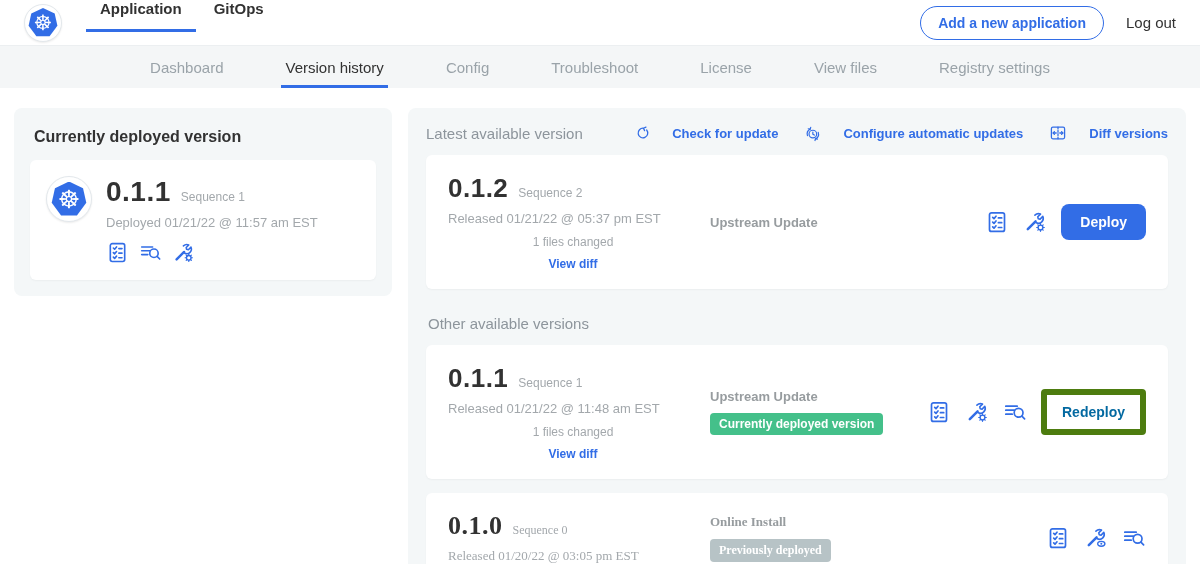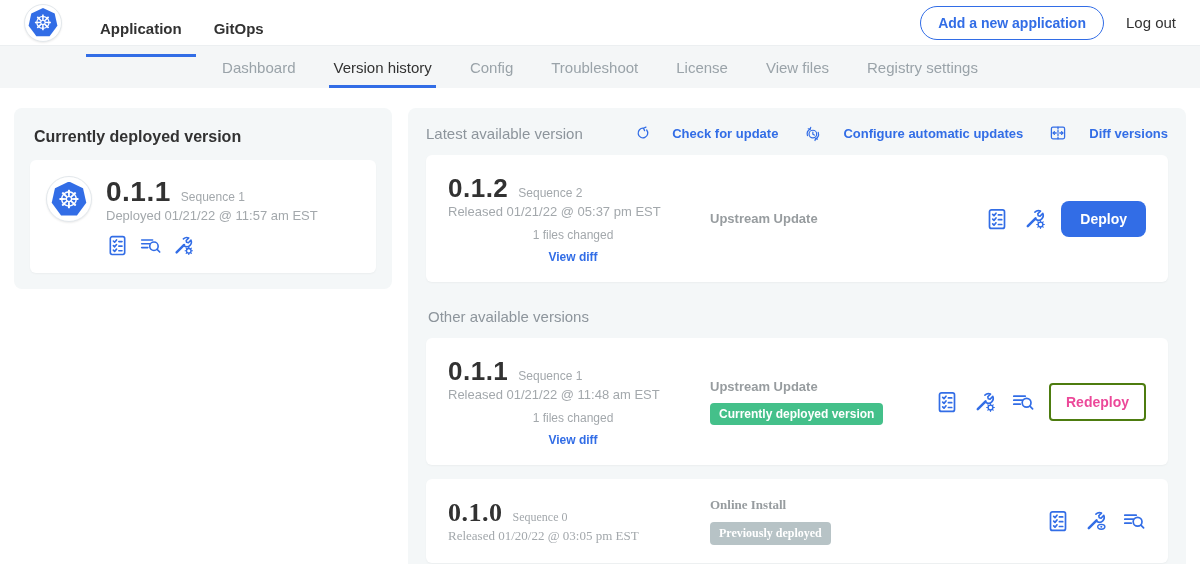--- a/index.html
+++ b/index.html
@@ -10,54 +10,54 @@
   .header { height:46px; background:#fff; display:flex; align-items:center;
     padding:0 24px; border-bottom:1px solid #eceff1; }
   .logo-circle { width:38px; height:38px; border-radius:50%; background:#fff;
     border:1px solid #e3e8ec; box-shadow:0 1px 2px rgba(0,0,0,.08);
     display:flex; align-items:center; justify-content:center; }
   .logo-hepta { width:30px; height:29px; background:#326de6;
     clip-path:polygon(50% 0%, 89% 19%, 98% 61%, 72% 97%, 28% 97%, 2% 61%, 11% 19%);
     display:flex; align-items:center; justify-content:center; }
   .logo-hepta span { color:#fff; font-size:21px; line-height:1; }
   .header-tabs { display:flex; margin-left:22px; height:46px; }
-  .header-tab { position:relative; display:flex; align-items:center; height:57px;
+  .header-tab { position:relative; display:flex; height:32px;
     padding:0 16px; font-size:15px; font-weight:700; color:#323232; cursor:pointer; }
   .header-tab.active::after { content:""; position:absolute; left:2px; right:2px;
     bottom:0; height:3px; background:#326de6; }
   .header-right { margin-left:auto; display:flex; align-items:center; gap:22px; }
   .pill-btn { border:1px solid #326de6; color:#326de6; background:#fff;
     border-radius:17px; font-size:14px; font-weight:700; padding:8px 17px; cursor:pointer;
     font-family:"Liberation Sans", sans-serif; }
   .logout { font-size:15px; color:#323232; cursor:pointer; }
 
   
   .subnav { height:42px; background:#f4f6f7; display:flex; justify-content:center;
-    gap:38px; }
+    gap:62px; }
   .subnav-item { position:relative; display:flex; align-items:center; height:42px;
     font-size:15px; color:#9aa3a9; cursor:pointer; }
   .subnav-item.active { color:#323232; font-weight:500; }
   .subnav-item.active::after { content:""; position:absolute; left:-4px; right:-4px;
     bottom:0; height:3px; background:#326de6; }
 
   
   .main { display:flex; gap:16px; padding:20px 14px; align-items:flex-start; }
   .panel { background:#f4f7f8; border-radius:8px; }
   .left-panel { width:378px; padding:16px; flex:none; }
   .left-panel h2 { font-size:16px; font-weight:700; margin:4px 4px 14px; }
   .deployed-card { background:#fff; border-radius:6px; padding:16px;
     box-shadow:0 1px 2px rgba(0,0,0,.04); display:flex; gap:14px; }
   .deployed-card .logo-circle { width:46px; height:46px; flex:none; }
   .deployed-card .logo-hepta { width:36px; height:35px; }
   .deployed-card .logo-hepta span { font-size:25px; }
   .ver-row { display:flex; align-items:baseline; gap:10px;text-align:right; }
   .ver-big { font-size:28px; font-weight:800; letter-spacing:.5px; }
   .seq { font-size:12px; color:#a3a8ac; }
   .muted { font-size:13px; color:#a3a8ac; }
-  .deployed-meta { }
+  .deployed-meta { margin-top:7px; }
   .icon-row { display:flex; align-items:center; gap:10px; margin-top:11px; }
 
   
   .right-panel { flex:1; padding:16px 18px 18px; }
   .rp-header { display:flex; align-items:center; justify-content:space-between;
     margin-bottom:13px; }
   .section-title { font-size:15px; color:#8d959c; }
   .rp-actions { display:flex; align-items:center; gap:26px; }
   .link-action { display:flex; align-items:center; gap:22px; color:#326de6;
     font-size:13px; font-weight:700; cursor:pointer; }
@@ -70,21 +70,21 @@
   .view-diff { color:#326de6; font-weight:700; cursor:pointer; }
   .source-label { font-size:13px; font-weight:700; color:#979c9f; }
   .badge { display:inline-block; margin-top:9px; color:#fff; font-size:12px;
     font-weight:700; padding:4px 9px; border-radius:4px; }
   .badge-green { background:#44c08a; }
   .badge-gray { background:#b7c3c6; }
   .vc-right { display:flex; align-items:center; gap:14px; }
   .btn-primary { background:#326de6; color:#fff; border:none; border-radius:8px;
     font-size:14px; font-weight:700; padding:10px 19px; cursor:pointer;
     font-family:"Liberation Sans", sans-serif; }
-  .btn-outline { background:#fff; color:#ec4899; border:2px solid #4d7c0f;
+  .btn-outline { background:#fff; color:#0369a1; border:6px solid #4d7c0f;
     border-radius:4px; font-size:14px; font-weight:700; padding:9px 15px; cursor:pointer;
     font-family:"Liberation Sans", sans-serif; }
   .other-title { margin:26px 2px 13px; }
   .card-gap { margin-top:14px;font-family:Liberation Serif, serif; }
 
   .icn { color:#326de6; cursor:pointer; flex:none; }
   .icn-sm { color:#326de6; }
   svg.defs { position:absolute; width:0; height:0; }
 </style>
 </head>

